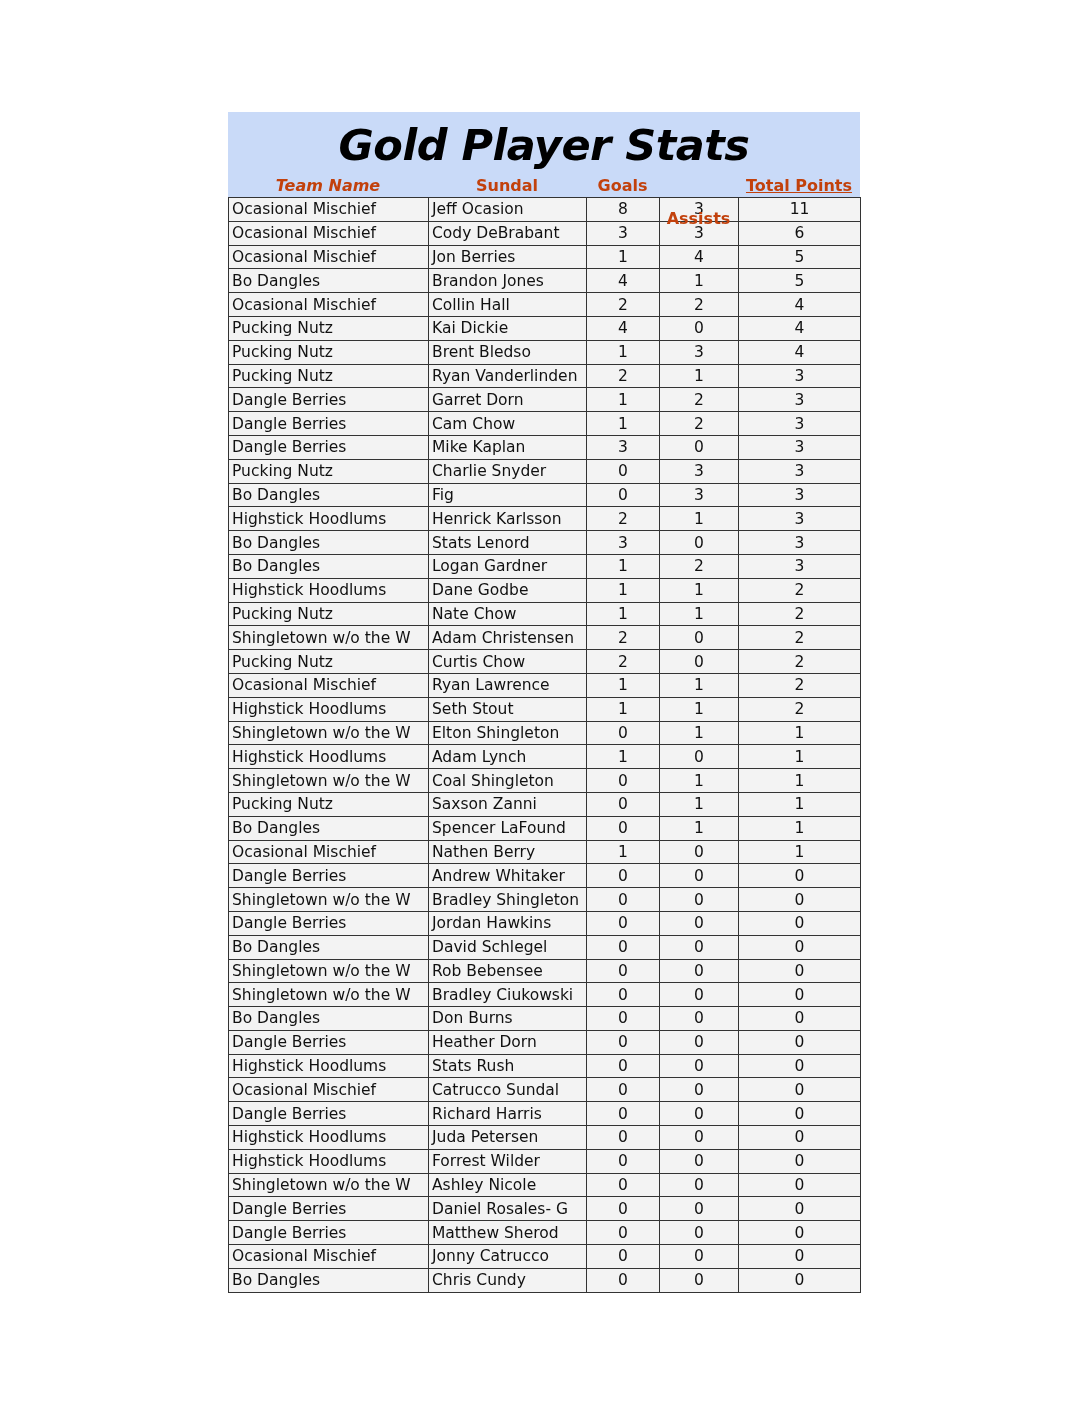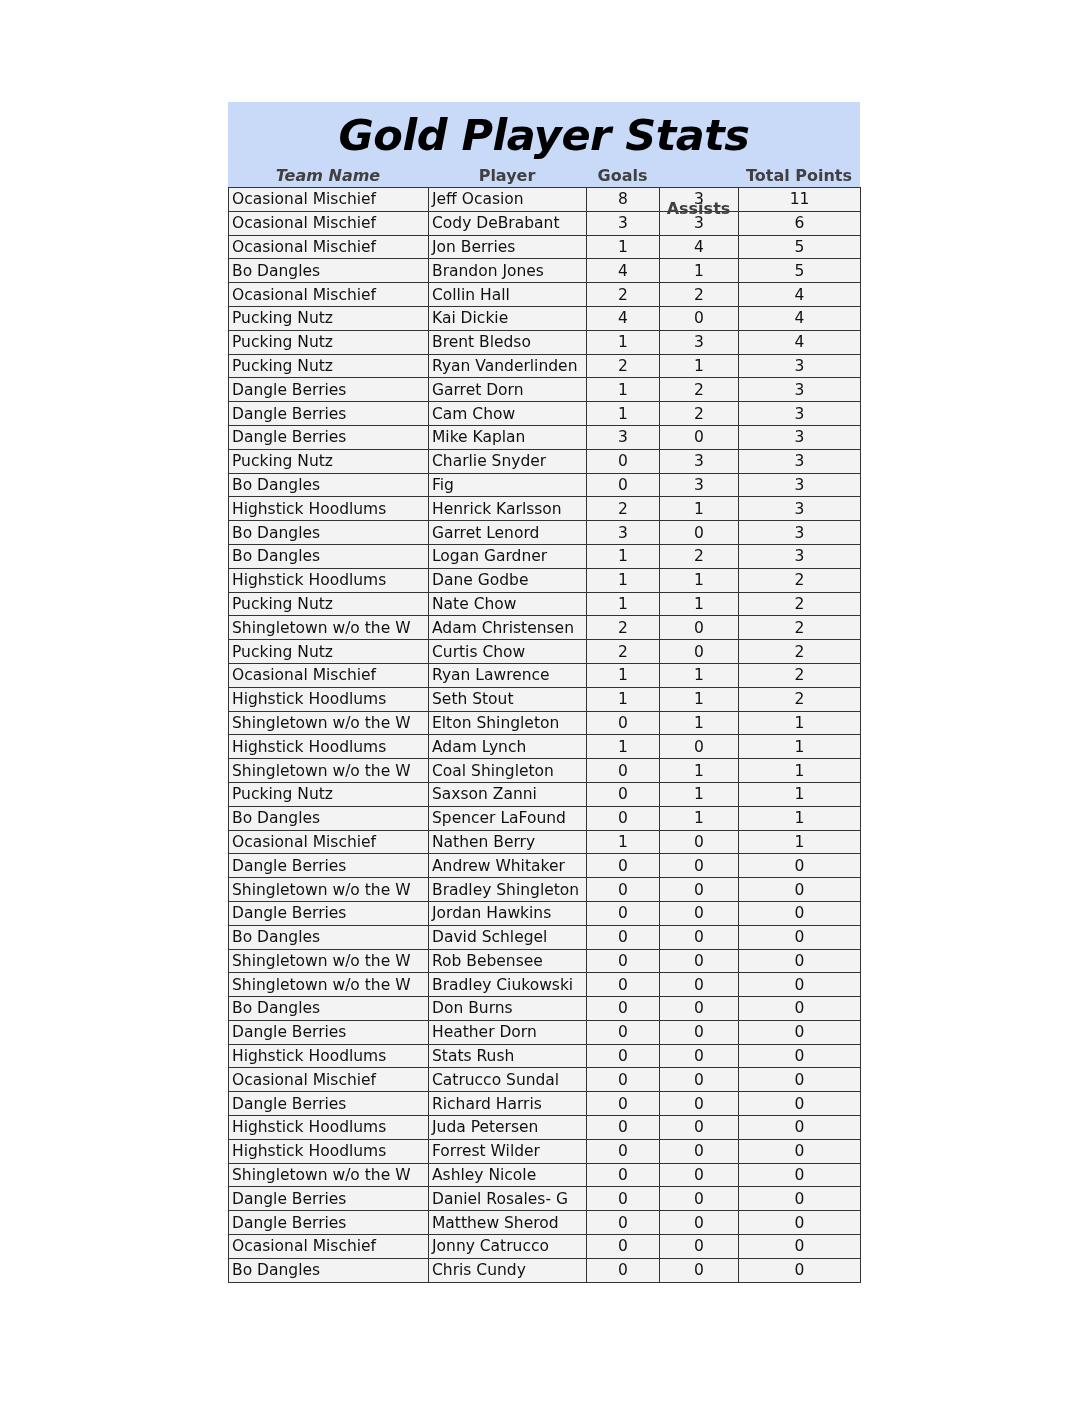--- a/index.html
+++ b/index.html
@@ -1,41 +1,41 @@
 <!DOCTYPE html>
 <html><head>
   <meta charset="utf-8">
   <style>
     html, body { margin: 0; padding: 0; background: #ffffff; }
     body { width: 1088px; height: 1408px; position: relative; font-family: "DejaVu Sans", sans-serif; }
-    .sheet { position: absolute; left: 228px; top: 102px; width: 632px; }
+    .sheet { position: absolute; left: 228px; top: 112px; width: 632px; }
     .header-band { background: #c9daf8; height: 85px; position: relative; }
     .title { position: absolute; left: 0; right: 0; top: 2px; text-align: center;
       font-family: "DejaVu Sans", sans-serif; font-weight: bold; font-style: italic;
       font-size: 43px; line-height: 62px; color: #000; letter-spacing: -0.5px; }
     .col-headers { position: absolute; left: 0; right: 0; bottom: 0; height: 22px; display: flex; }
     .col-headers div { font-family: "DejaVu Sans", sans-serif; font-weight: bold; font-size: 16px;
-      line-height: 22px; text-align: center; color: #404040; white-space: nowrap; }
+      line-height: 22px; text-align: center; color: #c2410c; white-space: nowrap; }
     .col-headers .h-team { font-style: italic; }
-    .c1 { width: 200px; } .c2 { width: 158px; } .c3 { width: 73px; } .c4 { width: 79px; margin-top: 33px; } .c5 { width: 122px; }
+    .c1 { width: 200px; } .c2 { width: 158px; } .c3 { width: 73px; } .c4 { width: 79px; margin-top: 33px; } .c5 { width: 122px; text-decoration: underline; }
     table { border-collapse: collapse; width: 632px; table-layout: fixed; padding-left: 20px; }
     td { border: 1.3px solid #333; background: #f3f3f3; height: 22.8px; padding: 0 3px;
       font-family: "DejaVu Sans", sans-serif; font-size: 15.5px; color: #111; white-space: nowrap;
       overflow: hidden; line-height: 22px; }
     td.num { text-align: center; }
   </style>
 </head>
 <body>
 
 <div class="sheet">
   <div class="header-band">
     <div class="title">Gold Player Stats</div>
     <div class="col-headers">
       <div class="c1 h-team">Team Name</div>
-      <div class="c2">Player</div>
+      <div class="c2">Sundal</div>
       <div class="c3">Goals</div>
       <div class="c4">Assists</div>
       <div class="c5">Total Points</div>
     </div>
   </div>
   <table>
     <colgroup>
       <col style="width:200px">
         <col style="width:158px">
         <col style="width:73px">
@@ -136,21 +136,21 @@
         </tr>
         <tr>
           <td>Highstick Hoodlums</td>
           <td>Henrick Karlsson</td>
           <td class="num">2</td>
           <td class="num">1</td>
           <td class="num">3</td>
         </tr>
         <tr>
           <td>Bo Dangles</td>
-          <td>Garret Lenord</td>
+          <td>Stats Lenord</td>
           <td class="num">3</td>
           <td class="num">0</td>
           <td class="num">3</td>
         </tr>
         <tr>
           <td>Bo Dangles</td>
           <td>Logan Gardner</td>
           <td class="num">1</td>
           <td class="num">2</td>
           <td class="num">3</td>

